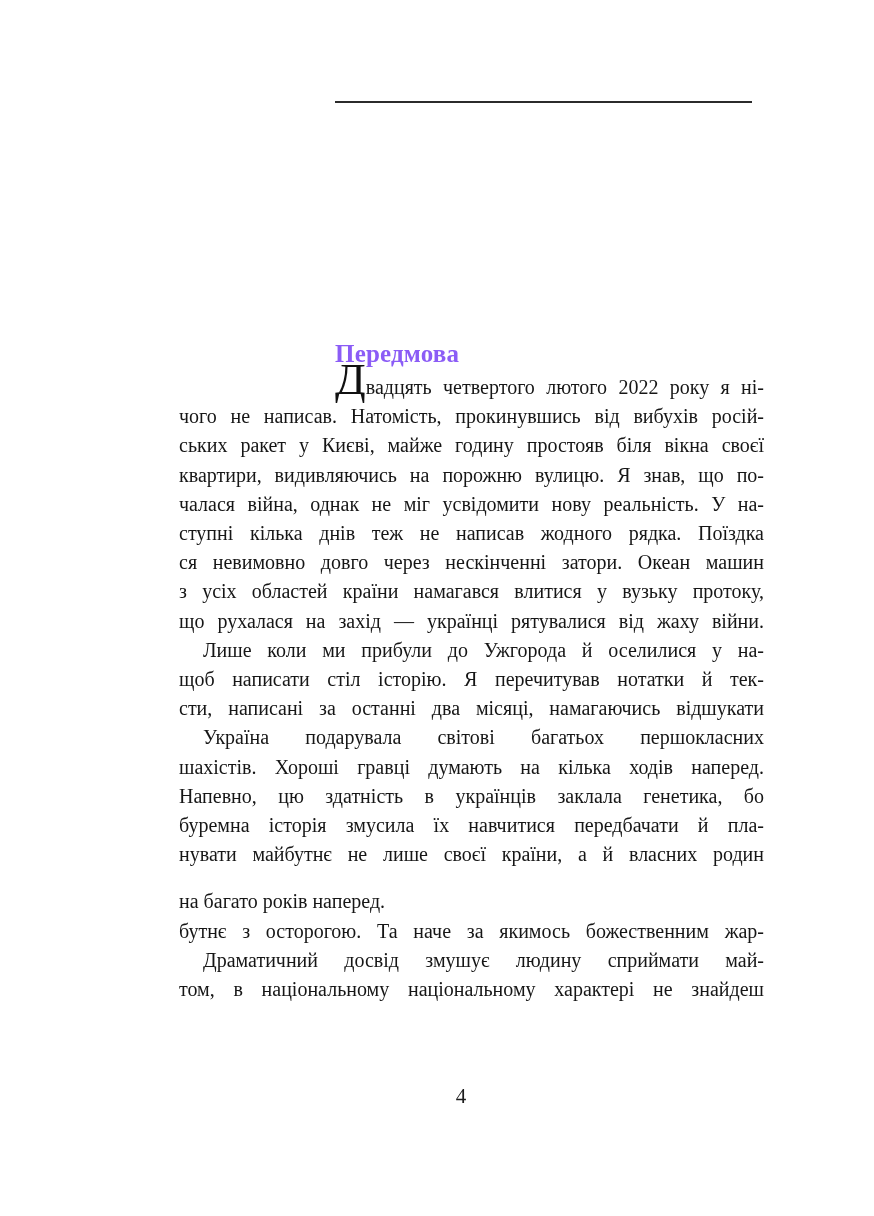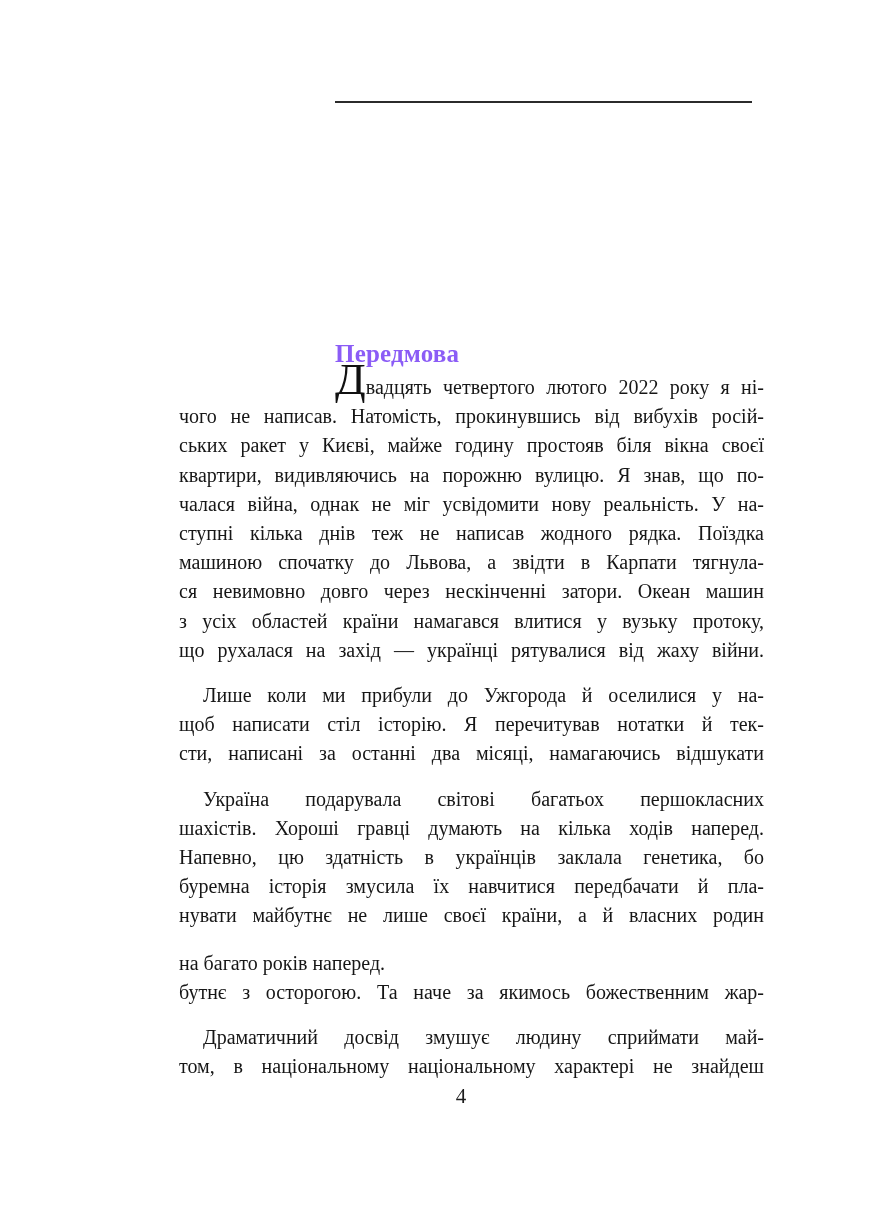--- a/index.html
+++ b/index.html
@@ -46,21 +46,20 @@
     text-align: justify;
     text-align-last: justify;
     white-space: normal;
   }
   .line.short-last {
     text-align-last: left;
     margin-top: 18px;
   }
   .line.indent-first {
     padding-left: 24px;
-    margin-top: 16px;
   }
   .line.dropcap-first {
     padding-left: 156px;
   }
   .dropcap {
     font-size: 45px;
     line-height: 0;
     color: #111111;
   }
   .page-number {
@@ -80,21 +79,20 @@
   <div class="top-rule"></div>
   <h1 class="chapter-heading">Передмова</h1>
   <div class="text-body">
       <div class="para">
         <div class="line dropcap-first"><span class="dropcap">Д</span>вадцять четвертого лютого 2022 року я ні-</div>
         <div class="line">чого не написав. Натомість, прокинувшись від вибухів росій-</div>
         <div class="line">ських ракет у Києві, майже годину простояв біля вікна своєї</div>
         <div class="line">квартири, видивляючись на порожню вулицю. Я знав, що по-</div>
         <div class="line">чалася війна, однак не міг усвідомити нову реальність. У на-</div>
         <div class="line">ступні кілька днів теж не написав жодного рядка. Поїздка</div>
-        <div class="line">машиною спочатку до Львова, а звідти в Карпати тягнула-</div>
         <div class="line">ся невимовно довго через нескінченні затори. Океан машин</div>
         <div class="line">з усіх областей країни намагався влитися у вузьку протоку,</div>
         <div class="line">що рухалася на захід — українці рятувалися від жаху війни.</div>
       </div>
       <div class="para">
         <div class="line indent-first">Лише коли ми прибули до Ужгорода й оселилися у на-</div>
         <div class="line">щоб написати стіл історію. Я перечитував нотатки й тек-</div>
         <div class="line">сти, написані за останні два місяці, намагаючись відшукати</div>
       </div>
       <div class="para">

